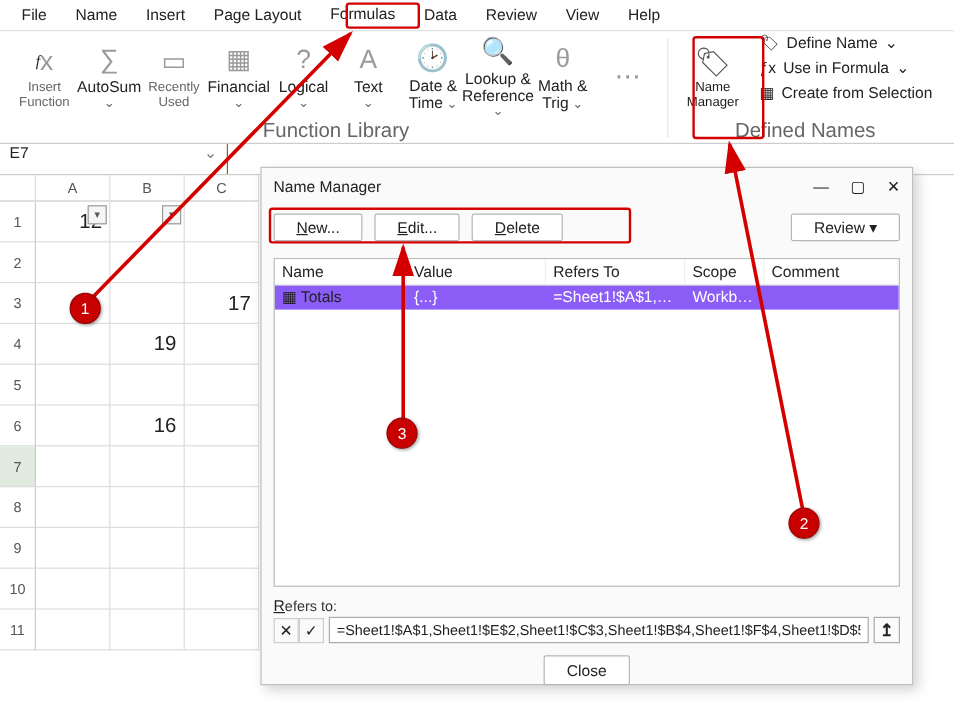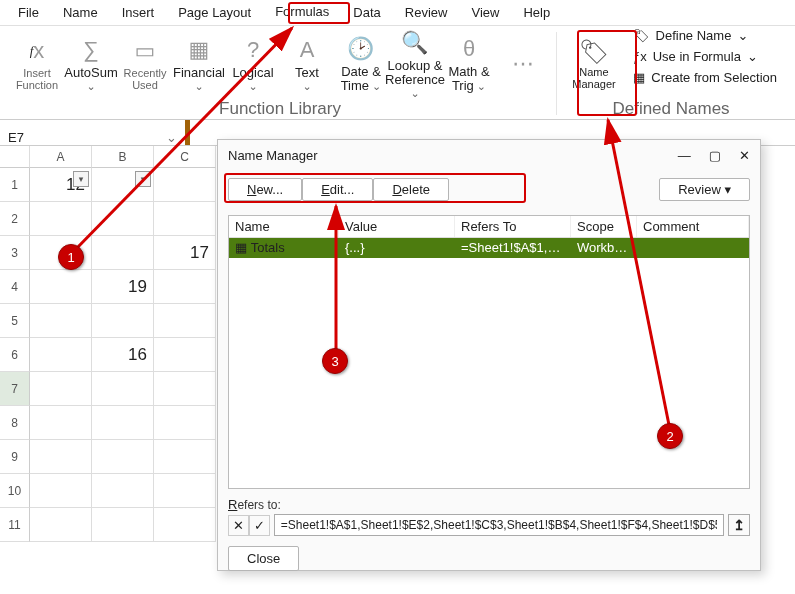--- a/index.html
+++ b/index.html
@@ -15,53 +15,53 @@
 .big-btn.solo{width:50px}
 .big-btn .ic{font-size:22px;color:#9a9a9a;height:28px;display:flex;align-items:center;justify-content:center}
 .big-btn .lbl{font-size:11px;color:#666;margin-top:2px}
 .group-label{font-size:17px;color:#666;margin-top:-2px}
 .divider{width:1px;background:#e5e5e5;margin:4px 2px}
 .name-manager-btn{display:flex;flex-direction:column;align-items:center;justify-content:center;width:58px;height:72px;cursor:pointer}
 .nm-highlight{position:absolute;top:30px;left:577px;width:60px;height:86px;border:2px solid #d40000;border-radius:3px;pointer-events:none}
 .defined-names-side{display:flex;flex-direction:column;justify-content:center;gap:6px;padding-left:6px}
 .dn-row{display:flex;align-items:center;gap:6px;color:#444;cursor:pointer}
 .namebox-row{display:flex;align-items:center;border-bottom:1px solid #ccc;height:26px}
-.namebox{width:190px;border-right:5px solid #a16207;height:100%;display:flex;align-items:flex-end;padding:0 8px;justify-content:space-between}
+.namebox{width:190px;border-right:1px solid #a16207;height:100%;display:flex;align-items:flex-start;padding:0 8px;justify-content:space-between}
 .namebox .dd{color:#777}
 .formula-icons{display:flex;gap:8px;padding:0 10px;color:#aaa}
 .sheet{position:relative}
 .colheads{display:flex;height:22px}
 .colheads .corner{width:30px;border-right:1px solid #ddd;border-bottom:1px solid #ccc}
 .colheads .ch{width:62px;text-align:center;border-right:1px solid #ddd;border-bottom:1px solid #ccc;font-size:12px;color:#555;line-height:22px}
 .rows .r{display:flex;height:34px}
 .rows .r.sel .rh{background:#e0eadf}
 .rows .rh{width:30px;border-right:1px solid #ccc;border-bottom:1px solid #ddd;font-size:12px;color:#555;display:flex;align-items:center;justify-content:center}
 .rows .c{width:62px;border-right:1px solid #ddd;border-bottom:1px solid #ddd;display:flex;align-items:center;justify-content:flex-end;padding-right:6px;font-size:17px;font-family:Liberation Sans, sans-serif}
 .filter-btn{position:absolute;width:16px;height:16px;border:1px solid #9a9a9a;background:#f5f5f5;font-size:9px;display:flex;align-items:center;justify-content:center;color:#555}
 .dialog{position:absolute;top:139px;left:217px;width:544px;height:432px;background:#fafafa;border:1px solid #bfbfbf;box-shadow:4px 4px 10px rgba(0,0,0,.18)}
 .dlg-title{display:flex;align-items:center;justify-content:space-between;height:30px;padding:0 10px}
 .dlg-title .wbtns{display:flex;gap:18px;color:#555;font-size:13px}
 .dlg-title .wbtns span{cursor:pointer}
-.dlg-toolbar{display:flex;padding:8px 10px;align-items:center}
+.dlg-toolbar{display:flex;gap:10px;padding:8px 10px;align-items:center}
 .dlg-toolbar .btn{border:1px solid #b5b5b5;background:#fff;padding:3px 18px;cursor:pointer;border-radius:2px;font-size:13px}
 .dlg-toolbar .spacer{flex:1}
 .tb-highlight{position:absolute;top:33px;left:6px;width:302px;height:30px;border:2px solid #d40000;border-radius:3px;pointer-events:none}
 .dlg-list{border:1px solid #bbb;margin:6px 10px 0;height:274px;background:#fff;overflow:hidden}
 .dlg-list-head{display:flex;background:#fff;border-bottom:1px solid #ddd;height:22px;font-size:12px;color:#444}
 .dlg-list-head div{padding:3px 6px;border-right:1px solid #eee}
-.dlg-row{display:flex;background:#4d7c0f;color:#fff;height:20px;font-size:12px}
+.dlg-row{display:flex;background:#8b5cf6;color:#fff;height:20px;font-size:12px}
 .dlg-row div{padding:2px 6px;color:#fff;overflow:hidden;white-space:nowrap;text-overflow:ellipsis}
 .col-name{width:110px}.col-val{width:116px}.col-ref{width:116px}.col-scope{width:66px}.col-com{flex:1}
 .refers{padding:8px 10px 0}
 .refers-label{font-size:12px;color:#333;margin-bottom:2px}
 .refers-row{display:flex;align-items:center;gap:4px}
 .refers-row .xv{display:flex;gap:0;color:#888}
 .refers-row input{flex:1;border:1px solid #aaa;height:22px;padding:0 6px;font-size:12px}
 .refers-row .up{border:1px solid #aaa;width:22px;height:22px;display:flex;align-items:center;justify-content:center;font-size:14px;font-weight:bold}
-.dlg-footer{display:flex;justify-content:flex-start;padding:10px}
+.dlg-footer{display:flex;justify-content:center;padding:10px}
 .dlg-footer .btn{border:1px solid #b5b5b5;background:#fff;padding:4px 18px;cursor:pointer;border-radius:2px}
 .callout{position:absolute;width:26px;height:26px;border-radius:50%;background:#c80000;color:#fff;display:flex;align-items:center;justify-content:center;font-size:13px;box-shadow:1px 1px 3px rgba(0,0,0,.4);border:1px solid #9a0000;z-index:50}
 svg.anno{position:absolute;top:0;left:0;pointer-events:none;z-index:40}
 </style>
 </head>
 <body>
 
 <div class="ribbon-tabs">
   <div class="tab">File</div>
   <div class="tab">Name</div>

